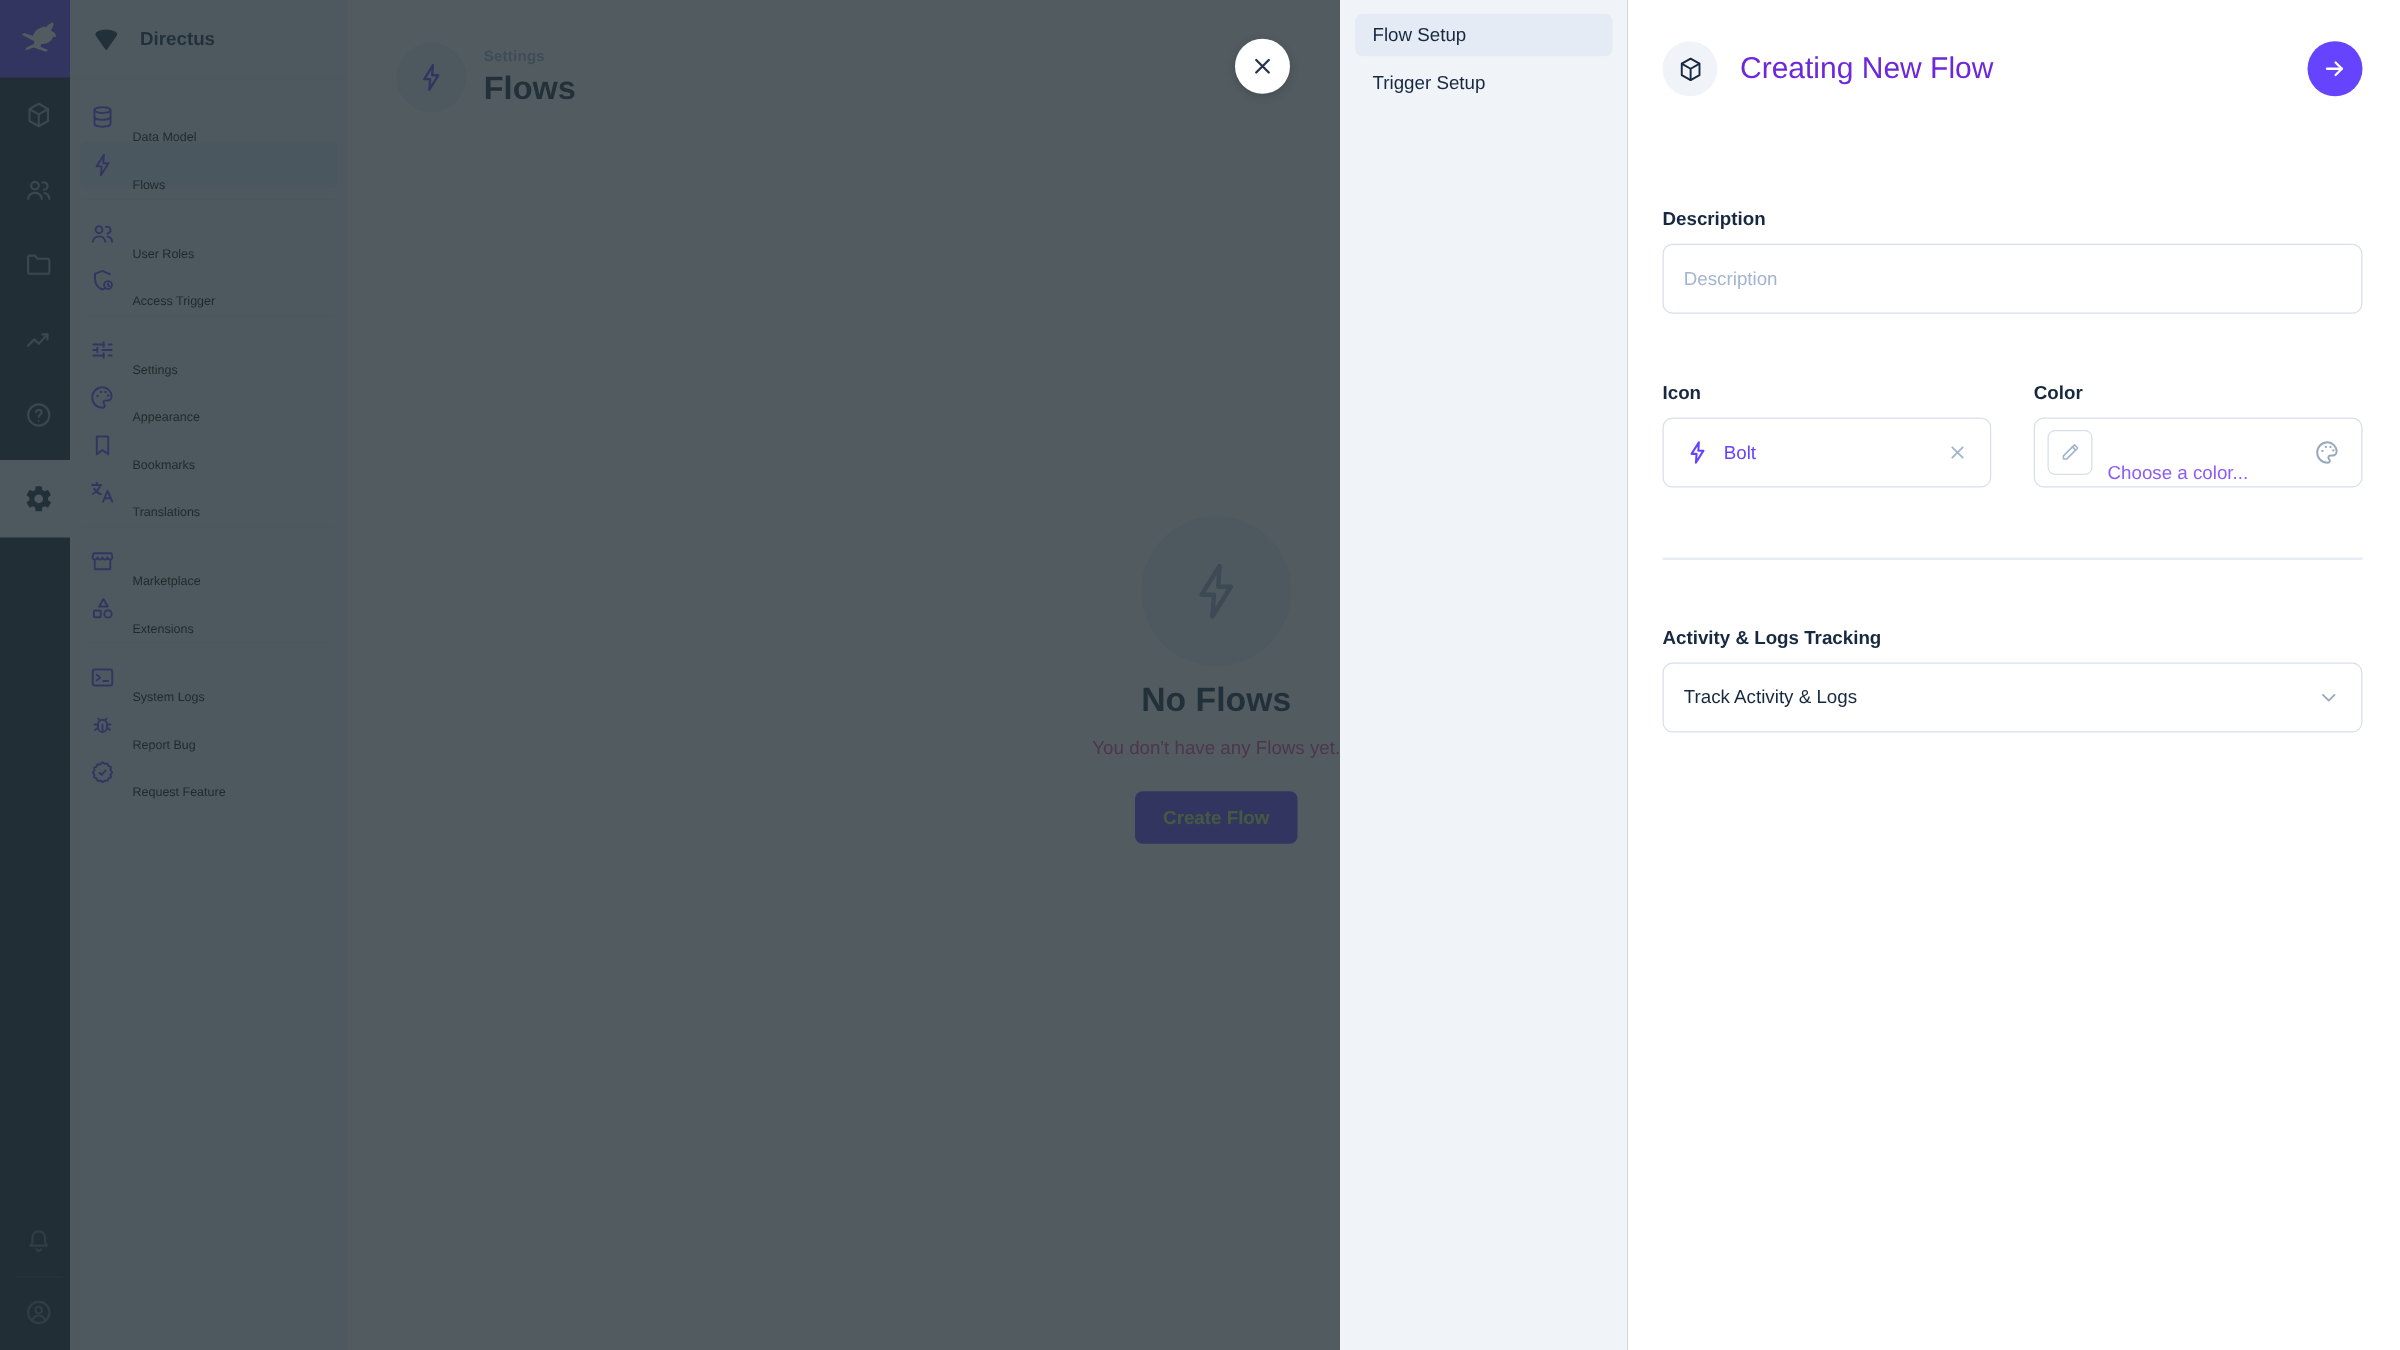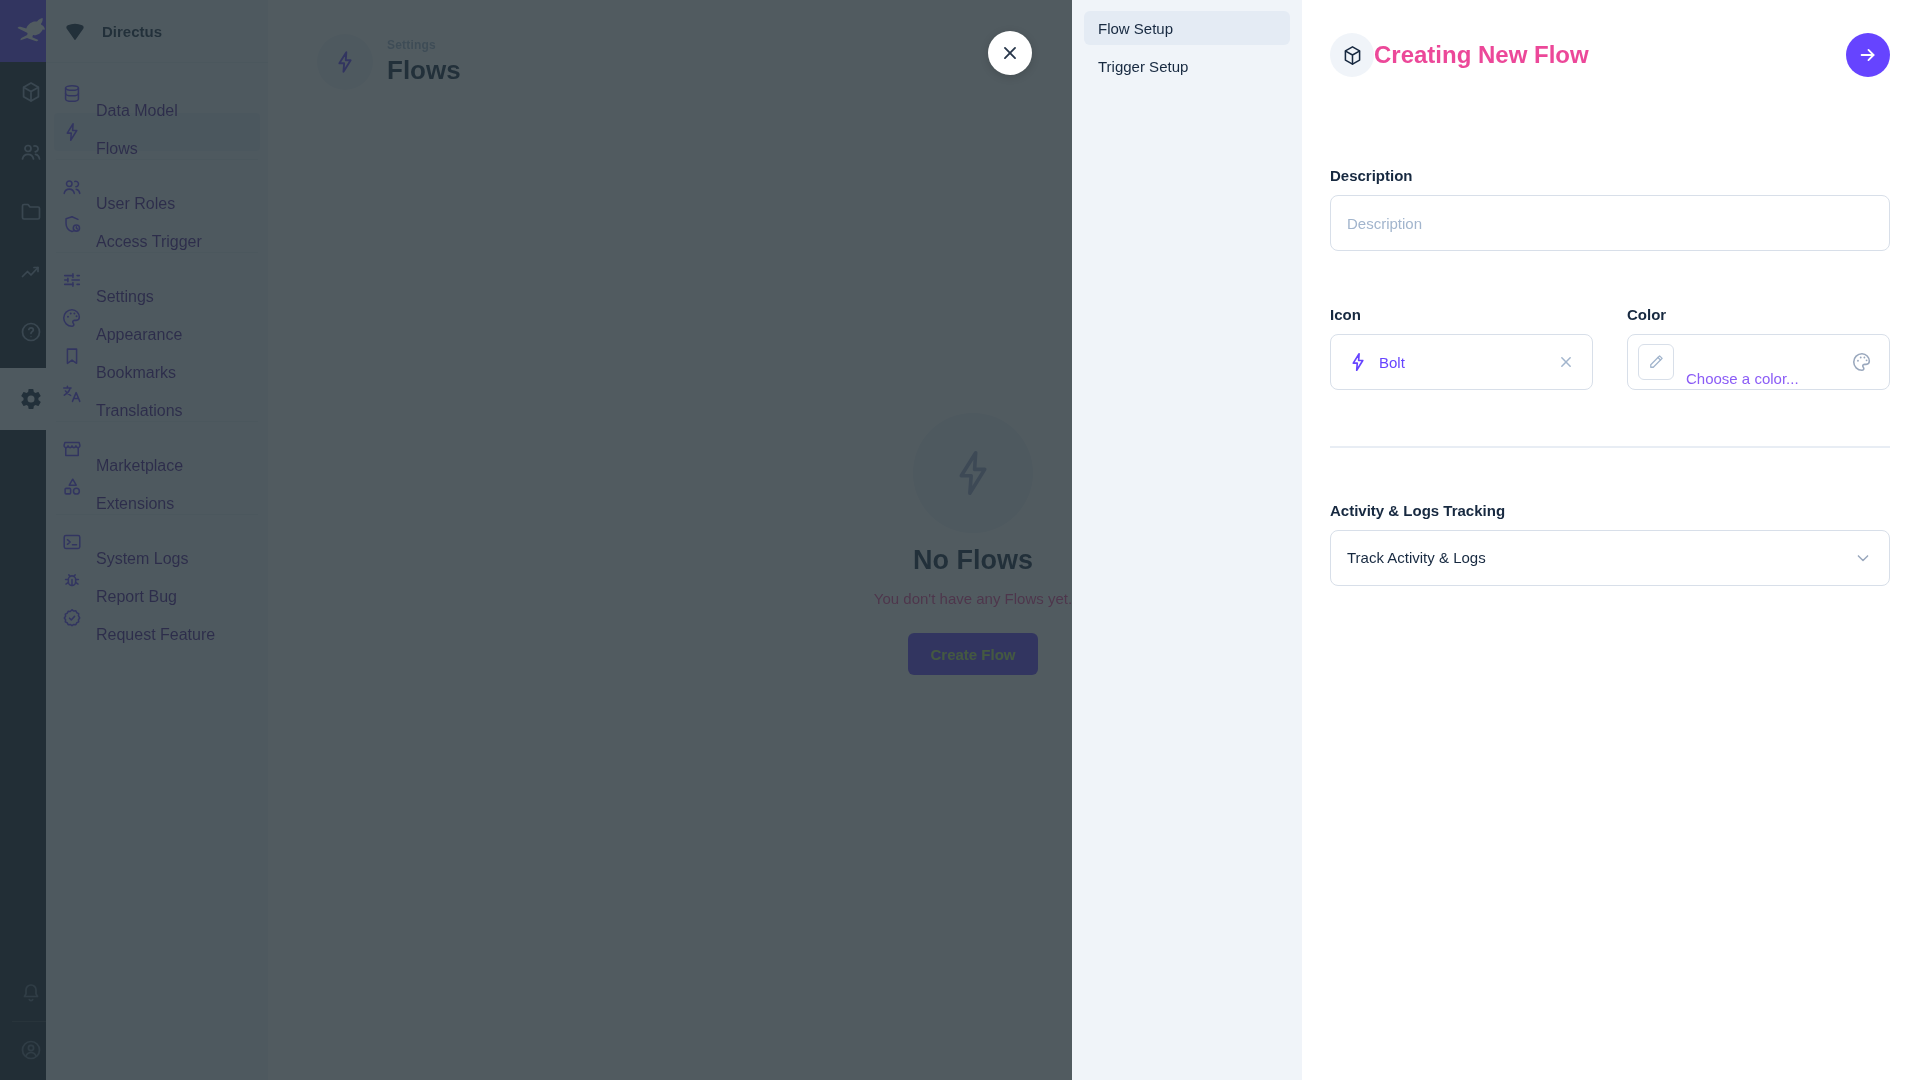--- a/index.html
+++ b/index.html
@@ -13,28 +13,28 @@
   
   #module-bar{position:absolute;left:0;top:0;bottom:0;width:62px;background:#18222f;z-index:1;display:flex;flex-direction:column;}
   .logo-tile{width:62px;height:62px;background:#6644FF;display:flex;align-items:center;justify-content:center;cursor:pointer;}
   .module-btn{width:62px;height:60px;display:flex;align-items:center;justify-content:center;color:#8b9cb3;cursor:pointer;}
   .module-btn.active{height:62px;margin-top:6px;background:#f0f4f9;color:#172940;}
   .module-spacer{flex:1}
   .module-btn.dim{color:#5a6a7d;height:44px;}
   .mb-divider{height:1px;background:rgba(255,255,255,.12);margin:6px 12px;}
 
   
-  #nav-sidebar{position:absolute;left:46px;top:0;bottom:0;width:222px;background:#f0f4f9;z-index:1;}
+  #nav-sidebar{position:absolute;left:56px;top:0;bottom:0;width:222px;background:#f0f4f9;z-index:1;}
   .project-header{height:62px;display:flex;align-items:center;padding:0 16px;border-bottom:1px solid #e2e8f0;cursor:pointer;}
   .project-header .pname{margin-left:14px;font-size:15px;font-weight:600;color:#172940;}
   .nav-list{padding-top:12px;}
   .nav-item{height:38px;margin:0 8px;padding:0 6px;border-radius:4px;display:flex;align-items:center;cursor:pointer;color:#455166;}
   .nav-item.active{background:#e2eaf4;}
   .nav-item .nicon{width:24px;height:24px;color:#6644FF;display:flex;align-items:center;justify-content:center;}
-  .nav-item .nlabel{margin-left:12px;font-size:16px;font-weight:500;color:#4c1d95;margin-top:33px;}
+  .nav-item .nlabel{margin-left:12px;font-size:10px;font-weight:500;color:#000000;margin-top:33px;}
   .nav-divider{height:1px;background:#e2e8f0;margin:8px 10px;}
 
   
   #main{position:absolute;left:284px;top:0;right:0;bottom:0;background:#fff;z-index:0;}
   .page-header{position:absolute;left:33px;top:34px;display:flex;align-items:center;}
   .title-circle{width:56px;height:56px;border-radius:50%;background:#f0f4f9;display:flex;align-items:center;justify-content:center;color:#6644FF;cursor:pointer;}
   .title-text{margin-left:14px;}
   .breadcrumb{font-size:12px;font-weight:600;color:#a2b5cd;letter-spacing:.2px;cursor:pointer;}
   .page-title{font-size:26px;font-weight:800;color:#172940;margin-top:3px;}
   .empty-state{position:absolute;left:489px;top:413px;width:400px;text-align:center;}
@@ -47,21 +47,21 @@
   #overlay{position:absolute;inset:0;background:rgba(38,50,56,.8);z-index:10;}
 
   
   #drawer{position:absolute;top:0;bottom:0;left:1072px;right:0;z-index:20;display:flex;}
   .drawer-nav{width:230px;background:#f0f4f9;padding:11px 12px;box-sizing:border-box;}
   .dnav-item{height:34px;border-radius:6px;display:flex;align-items:center;padding:0 14px;font-size:15px;font-weight:500;color:#172940;margin-bottom:4px;cursor:pointer;}
   .dnav-item.active{background:#e4ebf4;}
   .drawer-main{flex:1;background:#fff;padding:0 30px 0 28px;box-sizing:border-box;overflow:hidden;}
   .drawer-header{height:110px;display:flex;align-items:center;}
   .dh-circle{width:44px;height:44px;border-radius:50%;background:#f0f4f9;display:flex;align-items:center;justify-content:center;color:#172940;}
-  .dh-title{font-size:24px;font-weight:700;color:#ec4899;}
+  .dh-title{margin-left:18px;font-size:24px;font-weight:400;color:#6d28d9;}
   .dh-action{margin-left:auto;width:44px;height:44px;border-radius:50%;background:#6644FF;border:none;display:flex;align-items:center;justify-content:center;color:#fff;cursor:pointer;}
   .form-row{display:flex;gap:34px;}
   .field{flex:1;min-width:0;}
   .flabel{display:block;font-size:15px;font-weight:600;color:#172940;margin-bottom:11px;}
   .req{color:#6644FF;margin-left:3px;}
   .control{height:56px;border:1.5px solid #d8dfe9;border-radius:8px;background:#fff;display:flex;align-items:center;padding:0 16px;box-sizing:border-box;font-size:15px;color:#172940;}
   input.control{width:100%;outline:none;font-family:inherit;}
   input.control::placeholder{color:#a2b5cd;}
   .select-like{cursor:pointer;justify-content:flex-start;}
   .chev{margin-left:auto;color:#9aa8bd;}

